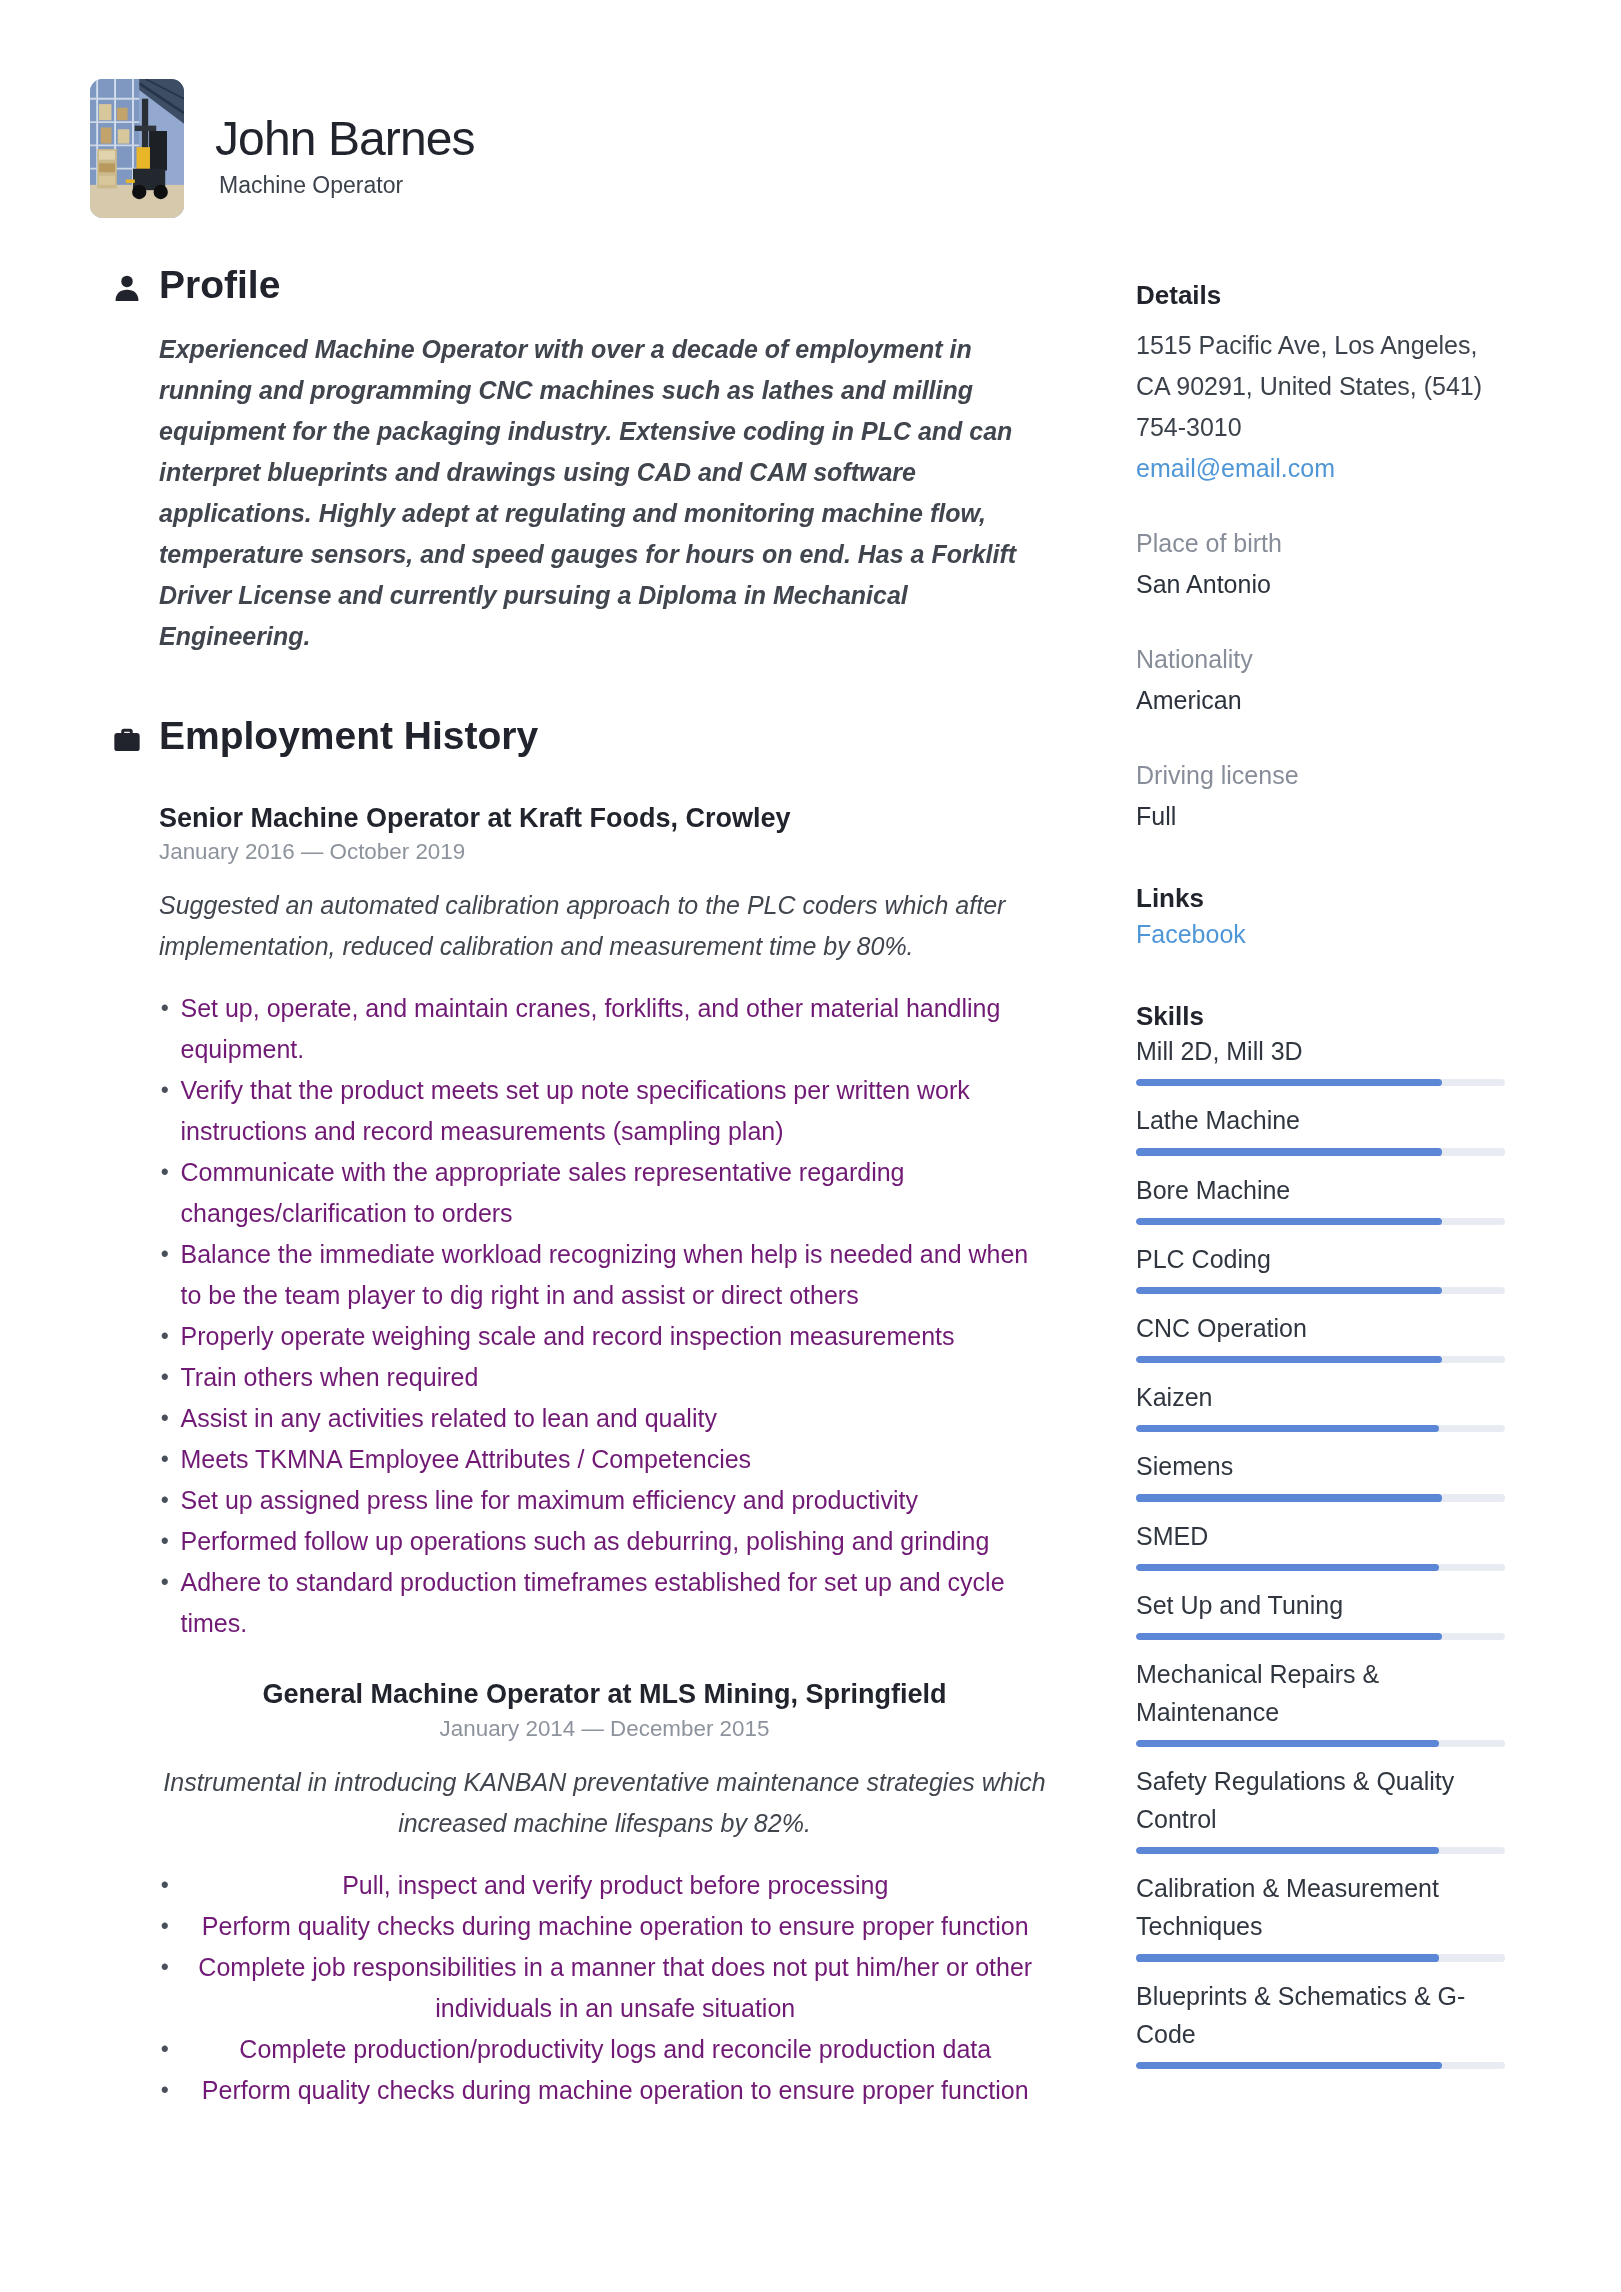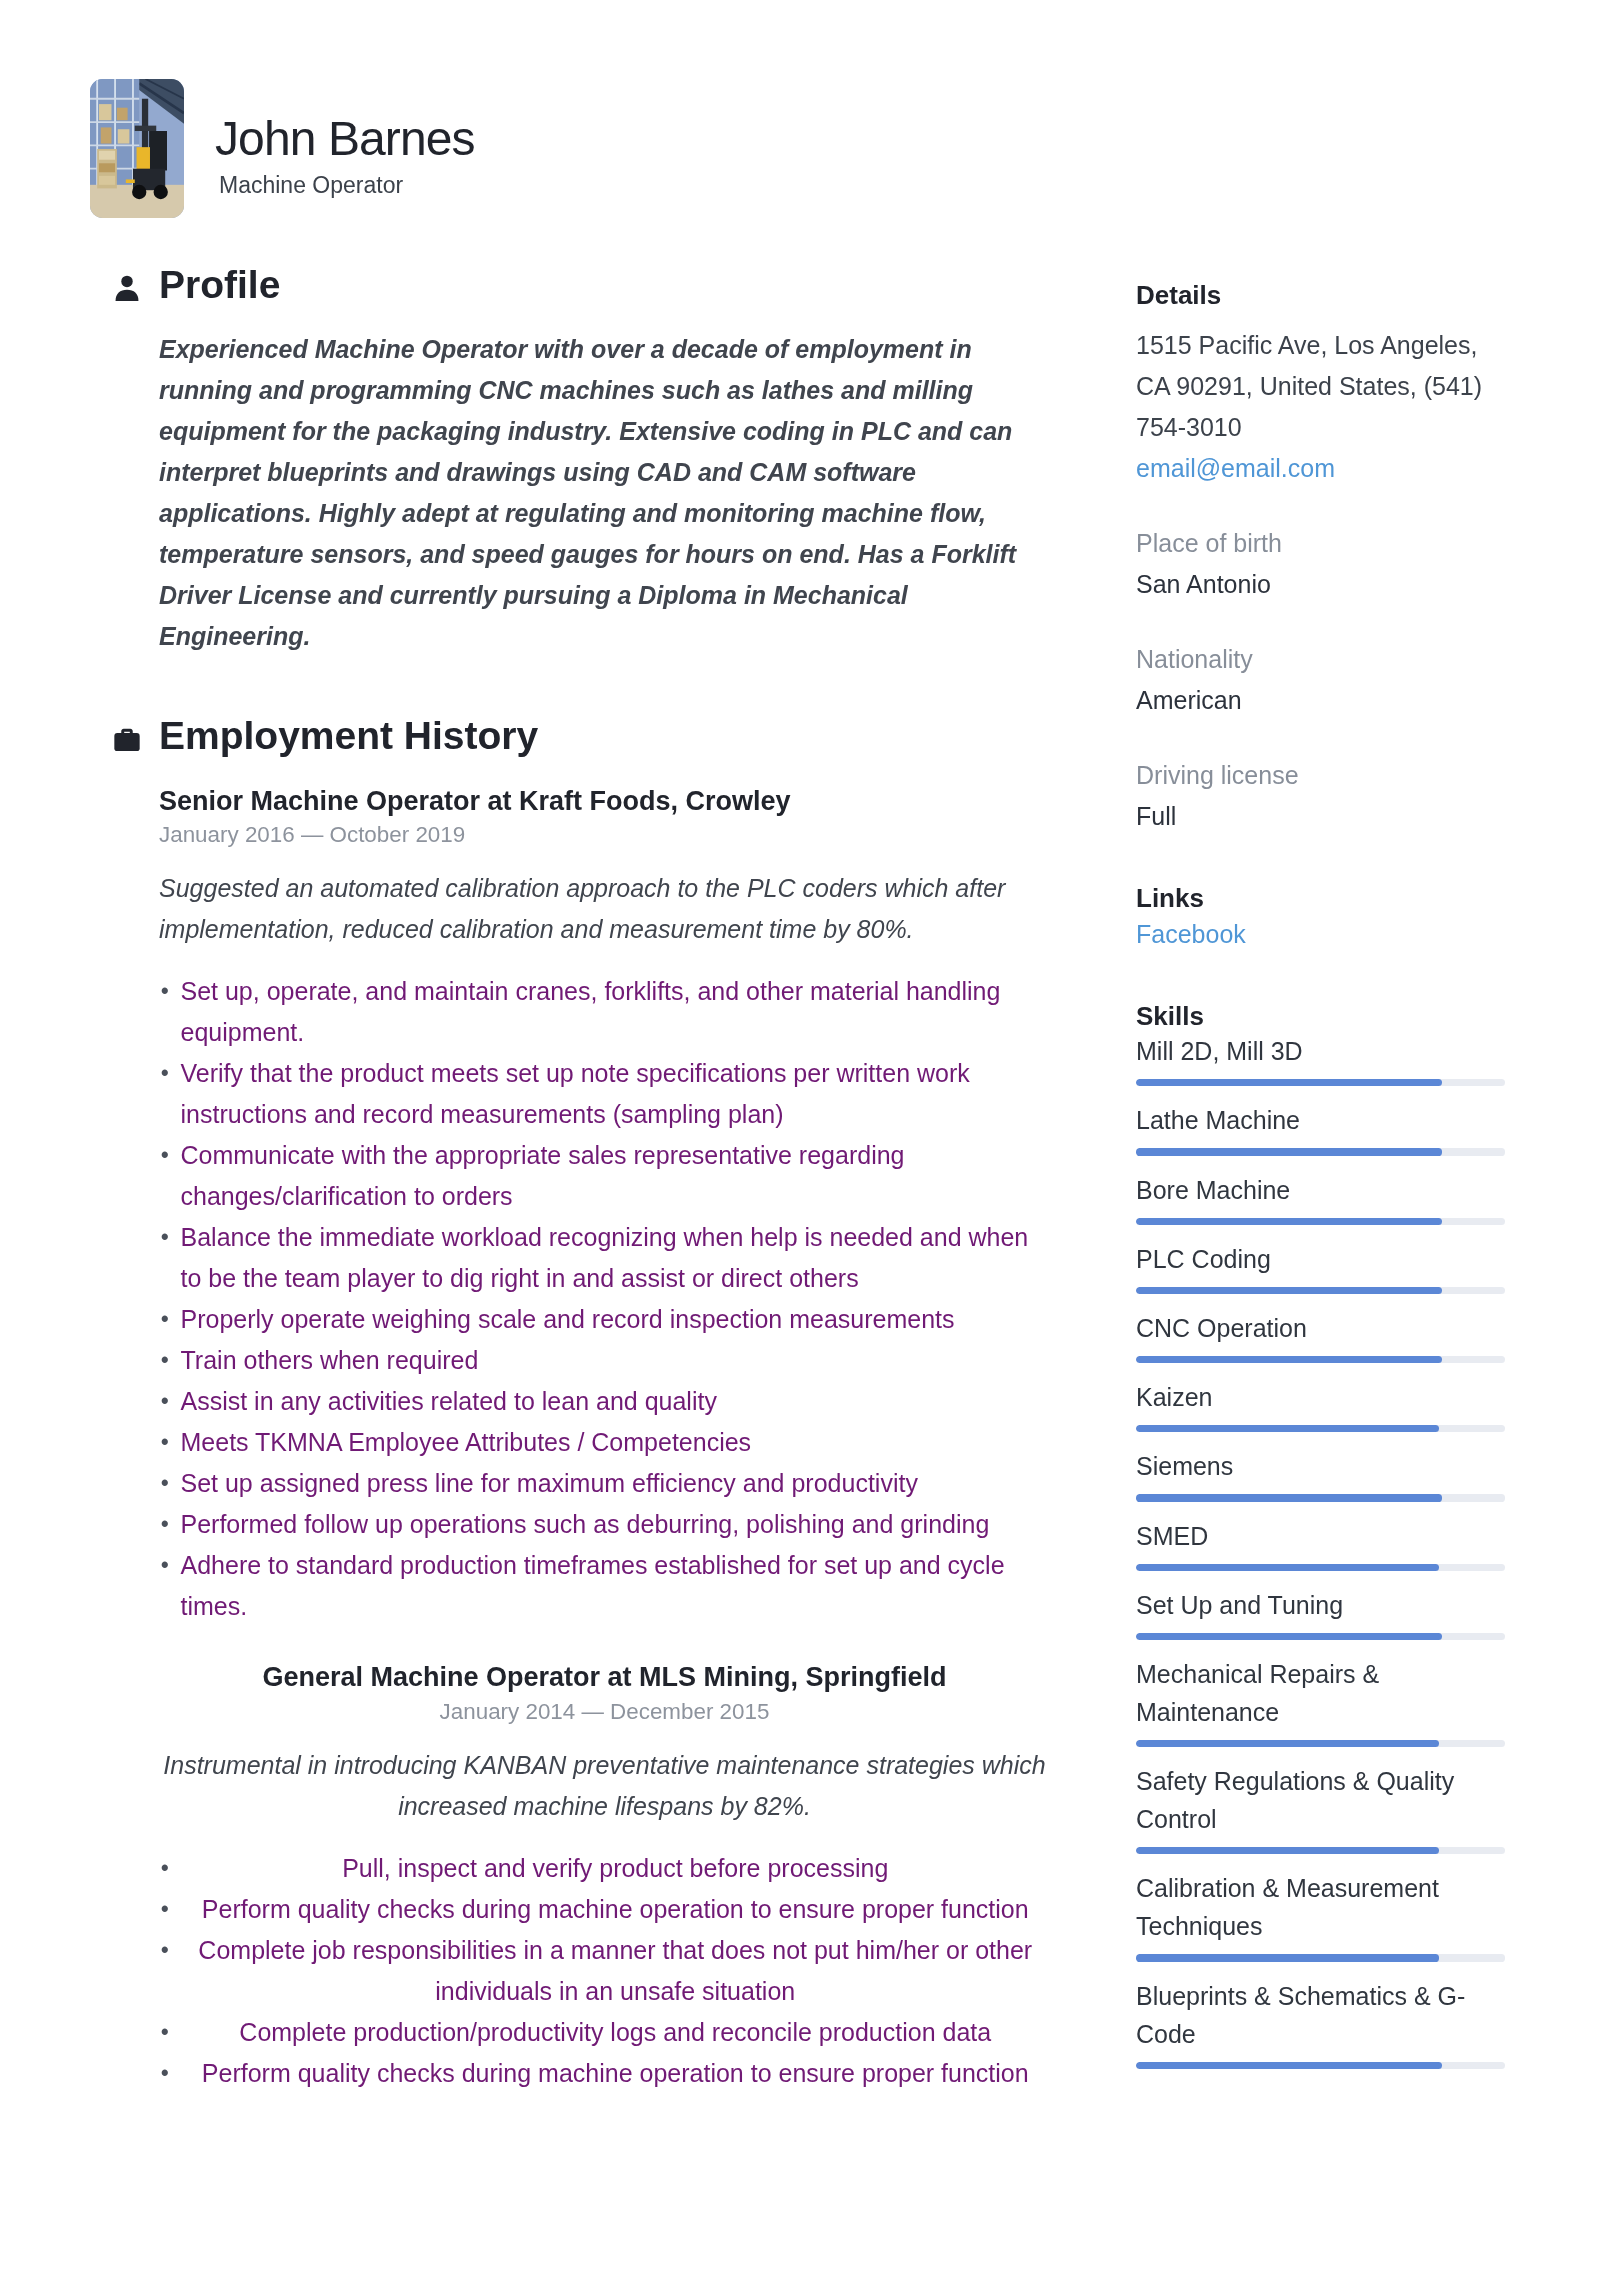--- a/index.html
+++ b/index.html
@@ -27,21 +27,21 @@
     position:relative; margin:0; font-size:39px; line-height:45px;
     font-weight:700; color:#21242c;
   }
   .section-icon { position:absolute; left:-48px; top:7.2px; width:32px; height:32px; }
   .section-icon svg { width:100%; height:100%; }
   .profile-text {
     margin:21.5px 0 0 0; font-size:25px; line-height:41px;
     font-style:italic; color:#40454e;font-weight:bold;
   }
   .employment-heading { margin-top:56px; }
-  .job { margin-top:25px; }
+  .job { margin-top:42px; }
   .job + .job { margin-top:32px;text-align:center; }
   .job-title { font-size:27px; line-height:36px; font-weight:700; color:#21242c; }
   .job-period { margin-top:3.6px; font-size:22.4px; color:#8d939d; }
   .job-summary {
     margin:19.7px 0 0 0; font-size:25px; line-height:41px;
     font-style:italic; color:#40454e;
   }
   ul.bullets {
     margin:21.5px 0 0 0; padding:0 0 0 21.5px; list-style:none;
     font-size:25px; line-height:41px; color:#701a75;

